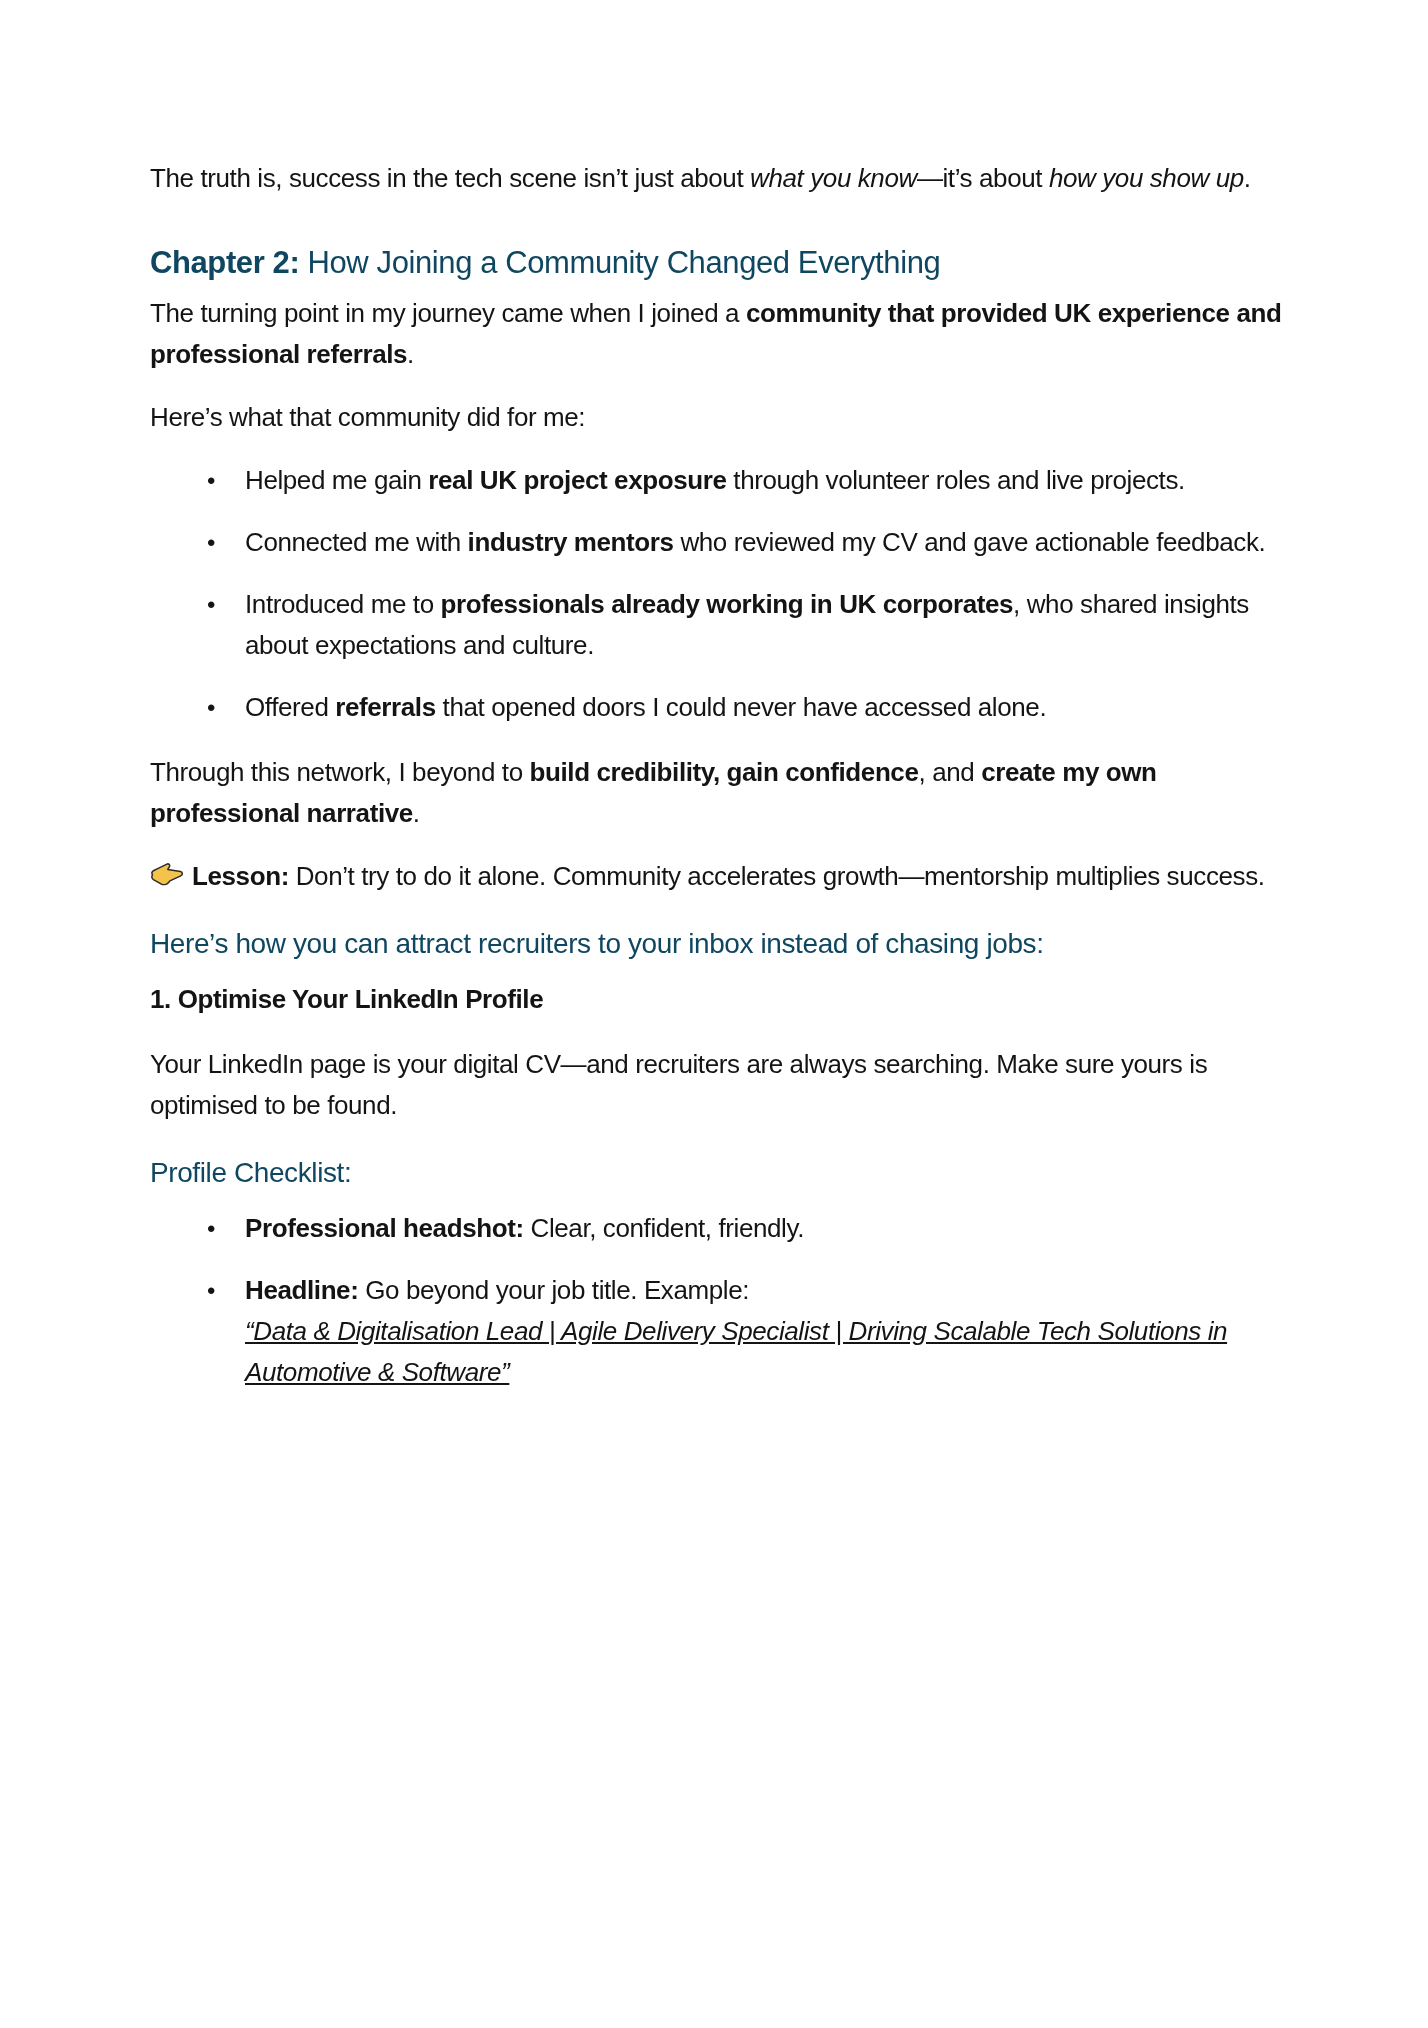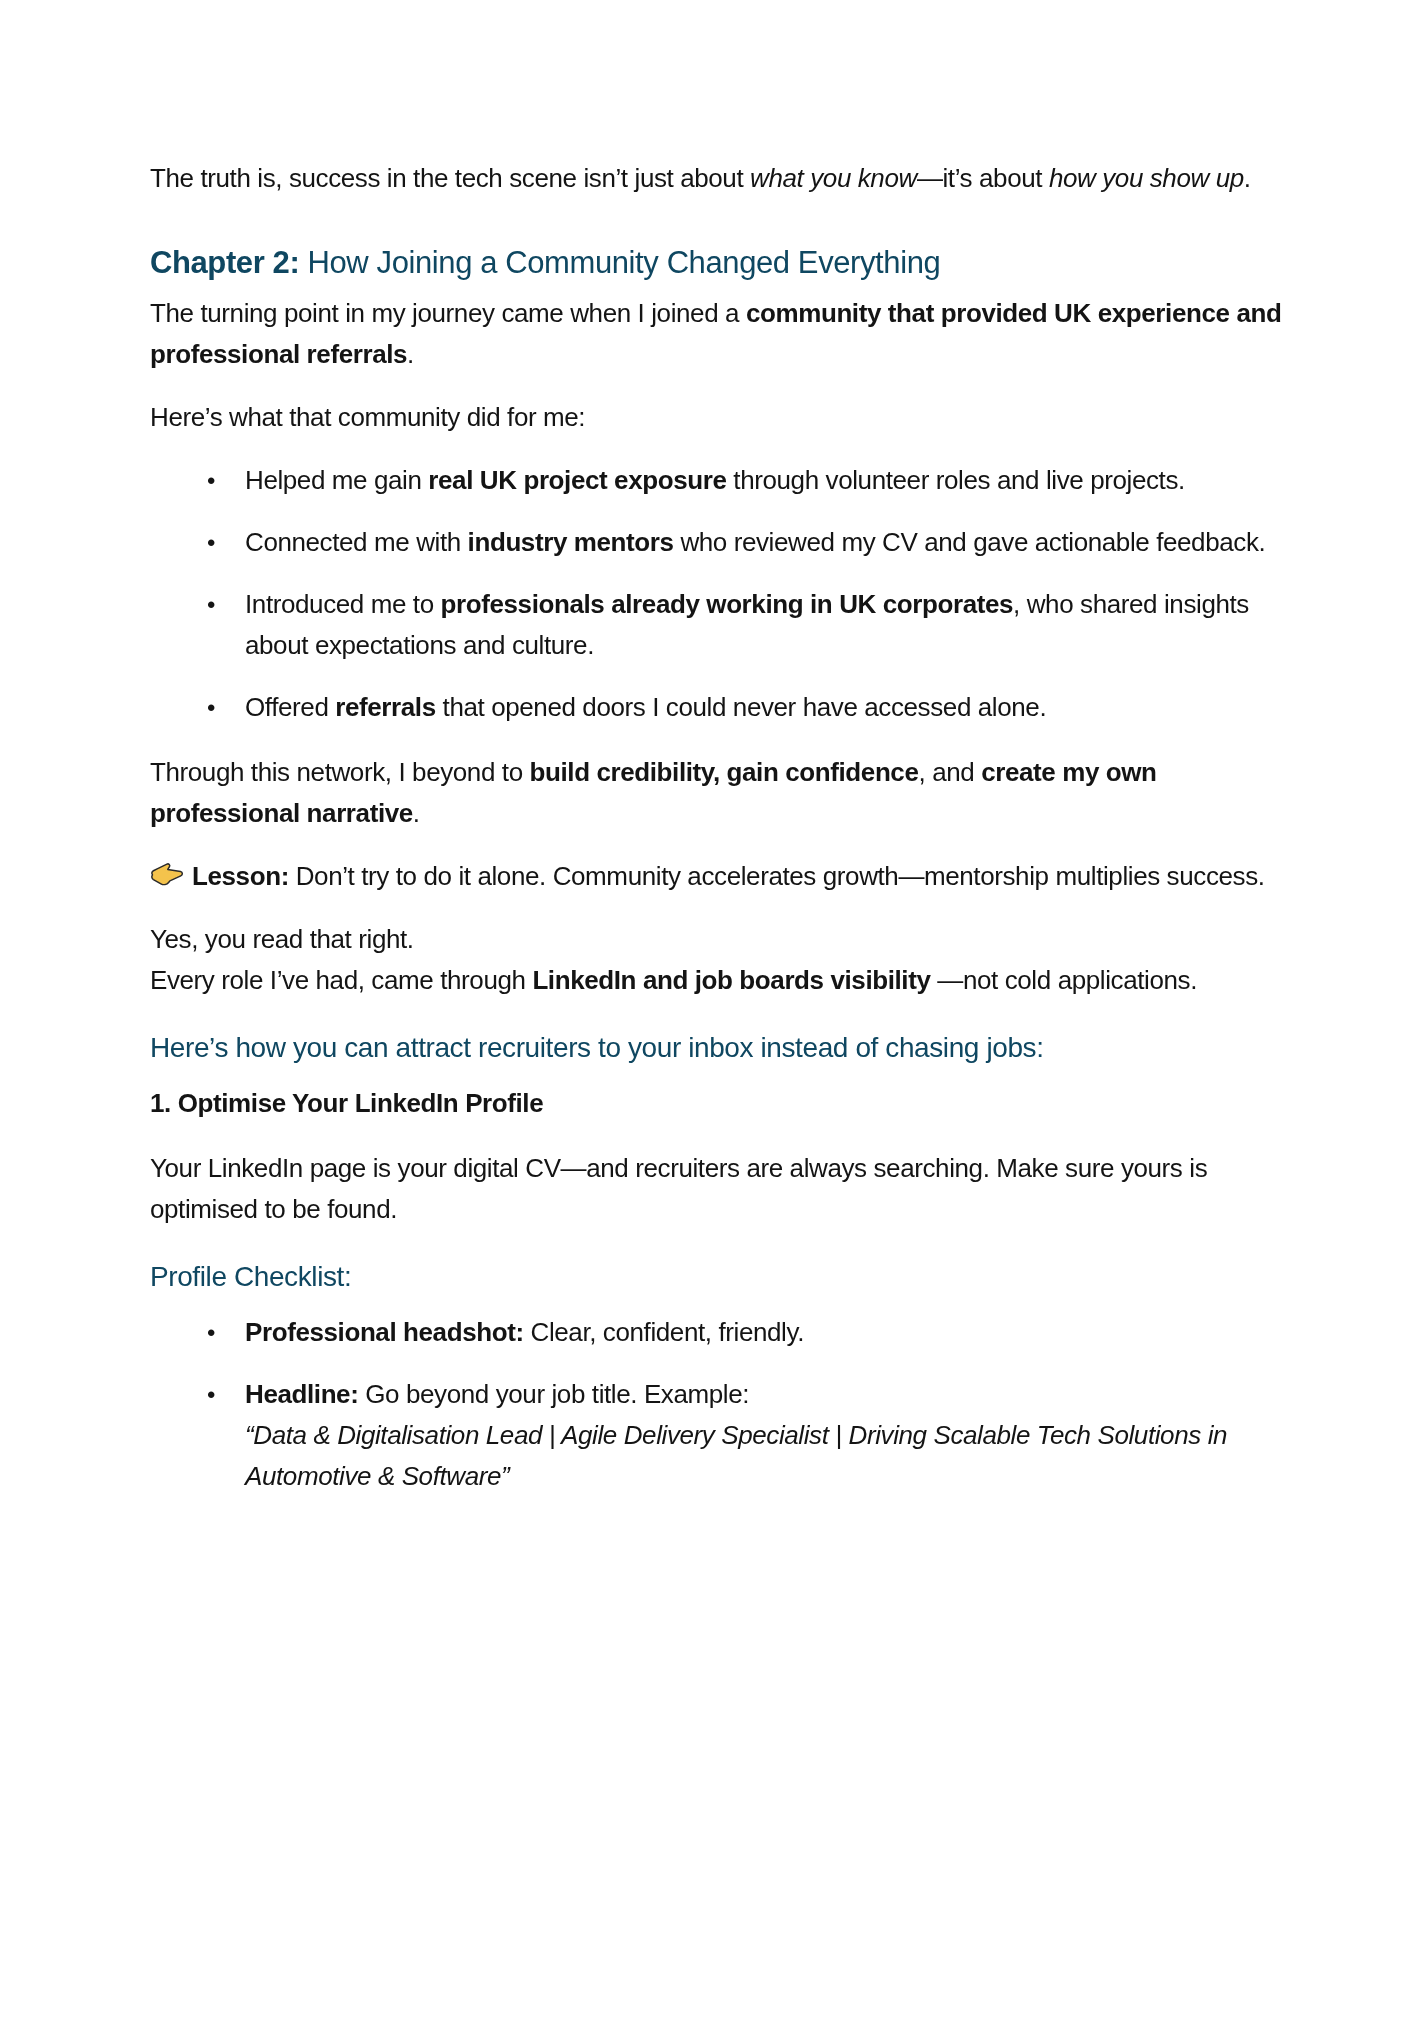--- a/index.html
+++ b/index.html
@@ -57,21 +57,21 @@
     line-height: 41px;
     letter-spacing: -0.4px;
     margin: 0 0 21px 0;
   }
   ul.doc-list li .bullet-glyph {
     position: absolute;
     left: -38px;
     top: 0;
     font-size: 24px;
   }
-  .quote-line { font-style: italic; }
+  .quote-line { font-style: italic; text-decoration: underline; }
   .hand-icon-svg { vertical-align: -4px; margin-right: 8px; }
   strong { font-weight: 700; }
   em { font-style: italic; }
 </style>
 </head>
 <body>
 
 <div class="page">
 
   <p class="body"><span>The truth is, success in the tech scene isn’t just about </span><em>what you know</em><span>—it’s about </span><em>how you show up</em><span>.</span></p>
@@ -89,21 +89,20 @@
     <li><span class="bullet-glyph">•</span><span>Offered </span><strong>referrals</strong><span> that opened doors I could never have accessed alone.</span></li>
   </ul>
 
   <p class="body"><span>Through this network, I beyond to </span><strong>build credibility, gain confidence</strong><span>, and </span><strong>create my own professional narrative</strong><span>.</span></p>
 
   <p class="body"><svg class="hand-icon-svg" width="34" height="28" viewBox="0 0 40 30" aria-hidden="true">
         <path d="M4 10 C2.2 10.8 1.6 13 2.9 14.8 C1.6 16.6 2 19.2 4 20.4 L12.9 25.4 C15.9 27 19.9 26.4 21.9 23.9 L23.4 21.9 L36.2 16 C38.8 14.8 38.6 11.4 35.9 10.9 L20.9 8.5 L22.9 5.2 C24 3.3 22 1.2 19.9 2.2 L8.4 7.8 Z" fill="#F4C34C" stroke="#2b2b2b" stroke-width="1.8" stroke-linejoin="round"></path>
       </svg><strong>Lesson:</strong><span> Don’t try to do it alone. Community accelerates growth—mentorship multiplies success.</span></p>
 
 
-  <p class="body"><span>Yes, you read that right.</span><br><span>Every role I’ve had, came through </span><strong>LinkedIn and job boards visibility</strong><span> —not cold applications.</span></p>
 
   <h2 class="sub">Here’s how you can attract recruiters to your inbox instead of chasing jobs:</h2>
 
   <p class="bold-head">1. Optimise Your LinkedIn Profile</p>
 
   <p class="body">Your LinkedIn page is your digital CV—and recruiters are always searching. Make sure yours is optimised to be found.</p>
 
   <h2 class="sub">Profile Checklist:</h2>
 
   <ul class="doc-list">

